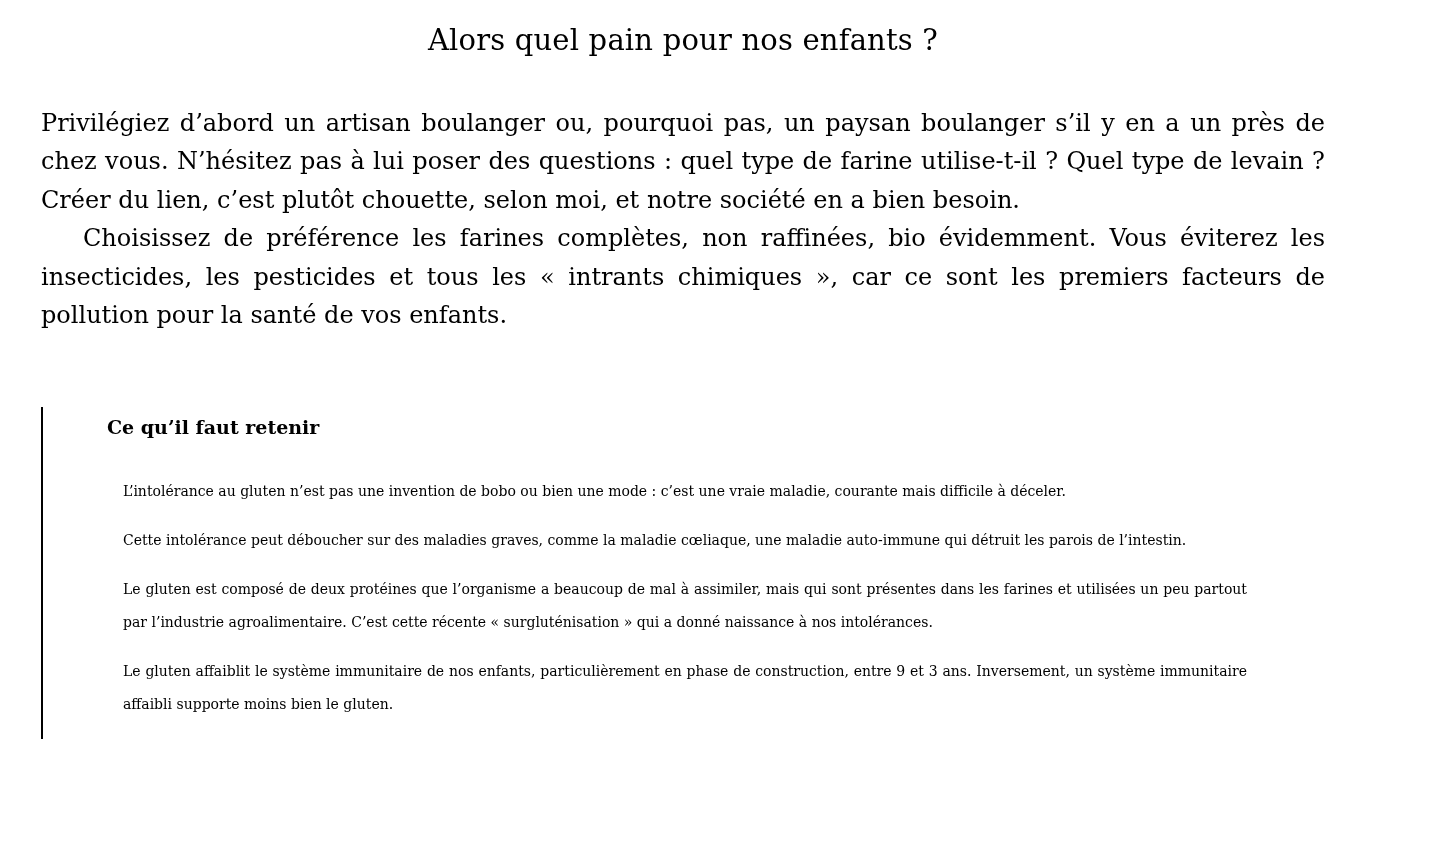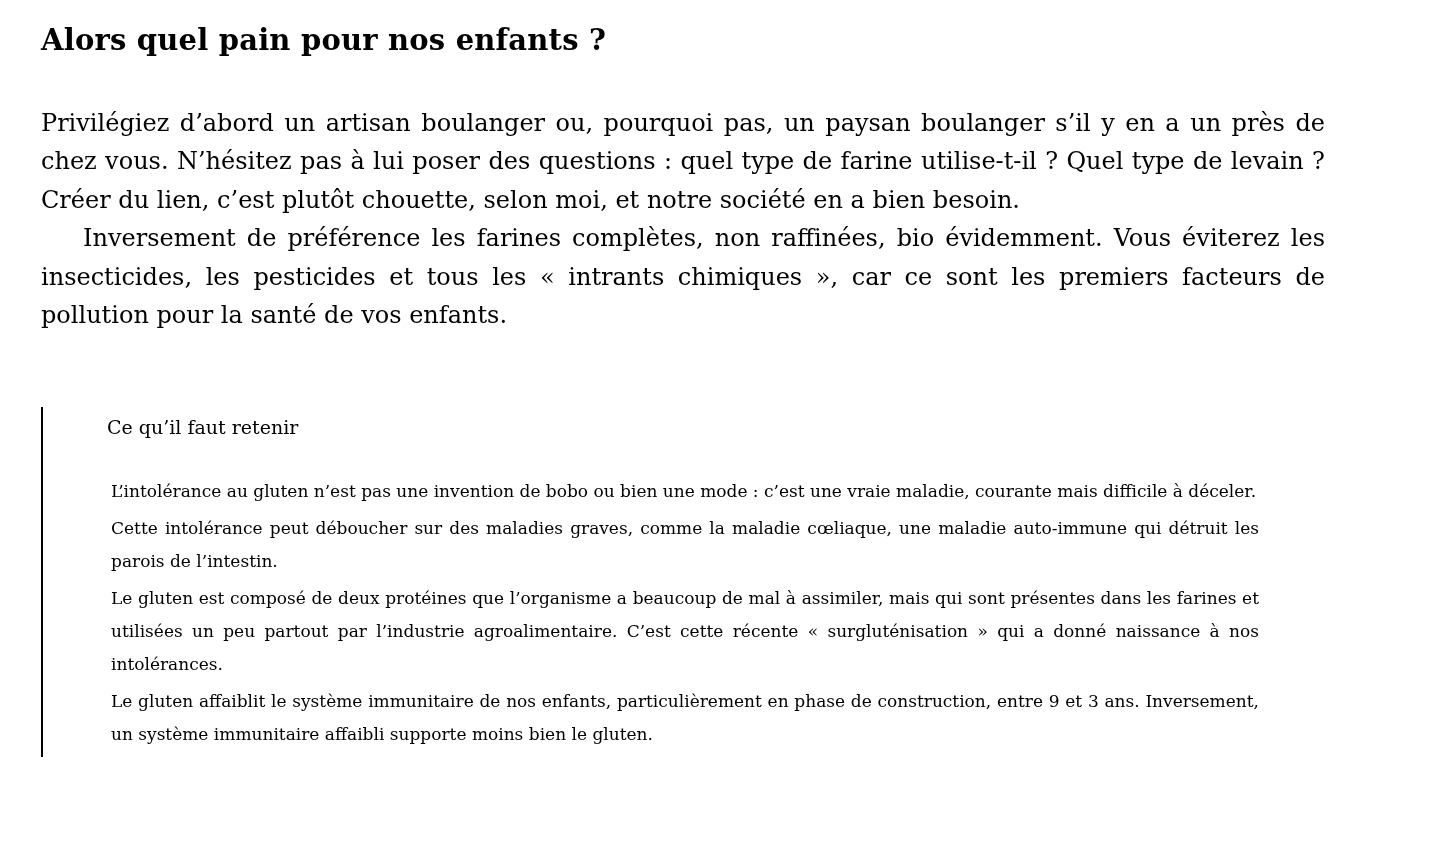--- a/index.html
+++ b/index.html
@@ -15,63 +15,64 @@
     font-family: "DejaVu Serif", "Liberation Serif", serif;
   }
   .page {
     box-sizing: border-box;
     width: 1448px;
     height: 852px;
     padding: 22px 123px 0 41px;
   }
   .page-title {
     font-size: 29px;
-    font-weight: bold;
+    font-weight: normal;
     line-height: 1.3;
     margin: 0 0 44px 0;
     letter-spacing: 0.2px;
+    text-align: center;
   }
   .body-text p {
     font-size: 24px;
     line-height: 38.5px;
     text-align: justify;
     margin: 0;
   }
   .body-text p.indent {
     text-indent: 42px;
   }
   .callout {
     margin-top: 72px;
     margin-right: 62px;
     border-left: 2px solid #000000;
     padding: 8px 0 2px 64px;
   }
   .callout-heading {
     font-size: 19px;
-    font-weight: normal;
+    font-weight: bold;
     line-height: 24px;
     margin: 0 0 36px 0;
   }
   .callout-body p {
-    font-size: 17px;
+    font-size: 14px;
     line-height: 33px;
     text-align: justify;
-    margin: 4px;
+    margin: 16px;
   }
 </style>
 </head>
 <body>
 
 <div class="page">
 
   <h1 class="page-title">Alors quel pain pour nos enfants ?</h1>
 
   <div class="body-text">
     <p>Privilégiez d’abord un artisan boulanger ou, pourquoi pas, un paysan boulanger s’il y en a un près de chez vous. N’hésitez pas à lui poser des questions : quel type de farine utilise-t-il ? Quel type de levain ? Créer du lien, c’est plutôt chouette, selon moi, et notre société en a bien besoin.</p>
-    <p class="indent">Inversement de préférence les farines complètes, non raffinées, bio évidemment. Vous éviterez les insecticides, les pesticides et tous les « intrants chimiques », car ce sont les premiers facteurs de pollution pour la santé de vos enfants.</p>
+    <p class="indent">Choisissez de préférence les farines complètes, non raffinées, bio évidemment. Vous éviterez les insecticides, les pesticides et tous les « intrants chimiques », car ce sont les premiers facteurs de pollution pour la santé de vos enfants.</p>
   </div>
 
   <div class="callout">
     <h2 class="callout-heading">Ce qu’il faut retenir</h2>
     <div class="callout-body">
       <p>L’intolérance au gluten n’est pas une invention de bobo ou bien une mode : c’est une vraie maladie, courante mais difficile à déceler.</p>
       <p>Cette intolérance peut déboucher sur des maladies graves, comme la maladie cœliaque, une maladie auto-immune qui détruit les parois de l’intestin.</p>
       <p>Le gluten est composé de deux protéines que l’organisme a beaucoup de mal à assimiler, mais qui sont présentes dans les farines et utilisées un peu partout par l’industrie agroalimentaire. C’est cette récente « surgluténisation » qui a donné naissance à nos intolérances.</p>
       <p>Le gluten affaiblit le système immunitaire de nos enfants, particulièrement en phase de construction, entre 9 et 3 ans. Inversement, un système immunitaire affaibli supporte moins bien le gluten.</p>
     </div>

